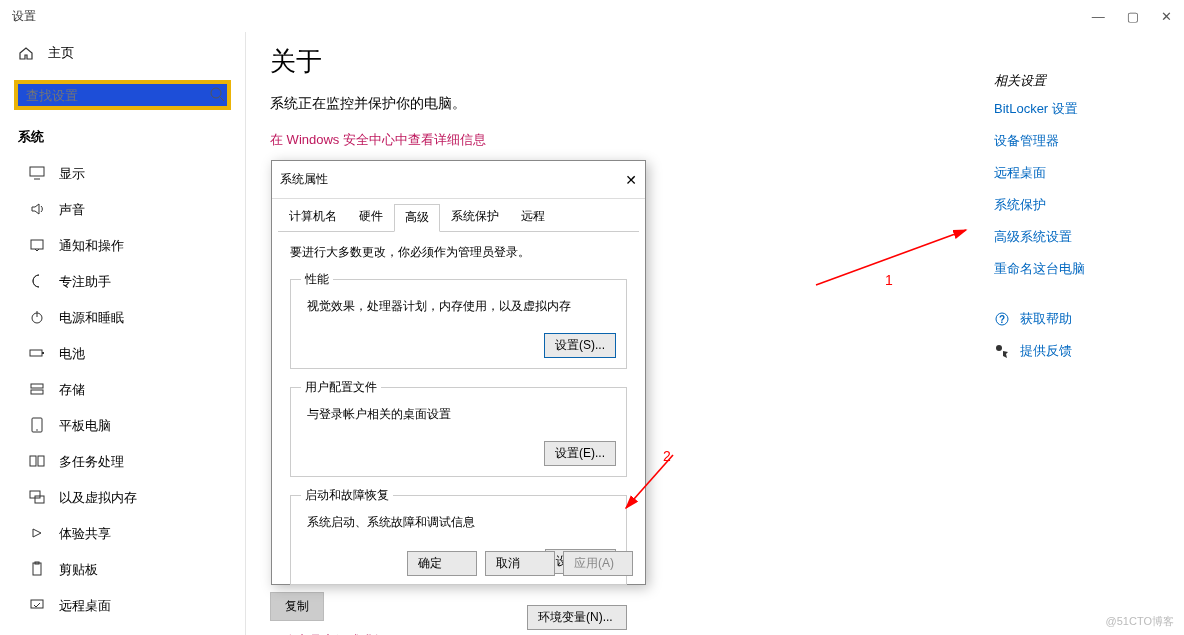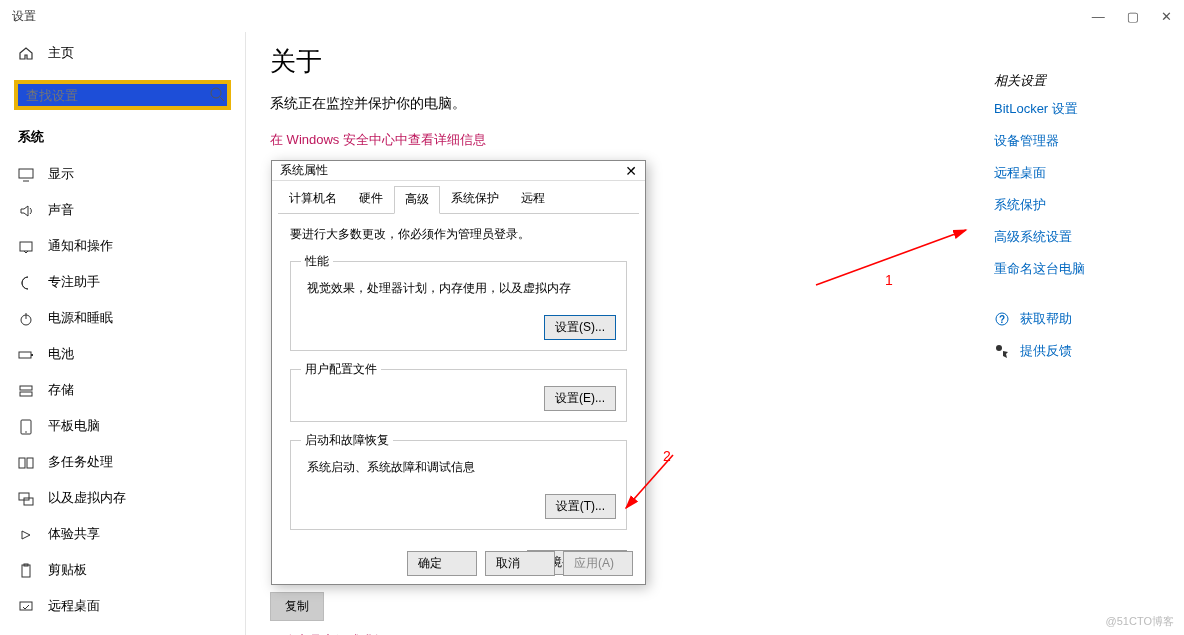--- a/index.html
+++ b/index.html
@@ -9,37 +9,37 @@
   .topbar .title { font-size:12px; color:#333; }
   .win-ctrls { display:flex; gap:22px; color:#555; }
   .win-ctrls span { cursor:pointer; }
   
   .sidebar { position:absolute; left:0; top:32px; width:246px; height:603px; border-right:1px solid #e5e5e5; background:#fff; padding-top:4px;}
   .home { display:flex; align-items:center; gap:14px; padding:8px 18px; font-size:13px; }
   .search-wrap { margin:10px 14px 12px 14px; position:relative; }
   .search-wrap input { width:100%; height:30px; border:4px solid #eab308; padding:0 28px 0 8px; font-size:13px; background:#1d4ed8; }
   .search-wrap .sicon { position:absolute; right:6px; top:6px; }
   .group-title { padding:6px 18px 10px 18px; font-weight:600; font-size:13px; }
-  .nav-item { display:flex; align-items:flex-end; gap:14px; padding:9px 18px; font-size:13px; cursor:pointer; }
+  .nav-item { display:flex; align-items:flex-start; gap:14px; padding:9px 29px; font-size:13px; cursor:pointer; }
   .nav-item svg, .home svg { flex:0 0 16px; }
   
   .main { position:absolute; left:246px; top:32px; right:0; bottom:0; padding:12px 24px; }
   .main h1 { font-size:26px; font-weight:400; margin-bottom:16px; }
   .main .sub { font-size:14px; margin-bottom:10px; }
   .link { color:#be185d; cursor:pointer; }
   .gray-btn { display:inline-block; background:#ccc; border:1px solid #bbb; padding:5px 14px; font-size:12px; position:absolute; top:560px; left:24px;}
   .changelink { position:absolute; top:600px; left:24px; font-size:13px;}
   
   .relcol { position:absolute; right:30px; top:72px; width:160px; }
   .relcol .head { font-size:13px; margin-bottom:10px;font-style:italic; }
   .relcol .rl { display:block; color:#0067c0; font-size:13px; margin-bottom:14px; cursor:pointer; }
   .relcol .helprow { display:flex; align-items:center; gap:10px; color:#0067c0; margin-bottom:14px; }
   
   .dialog { position:absolute; left:271px; top:160px; width:375px; height:425px; background:#fff; border:1px solid #888; box-shadow:3px 3px 12px rgba(0,0,0,.25); }
-  .dlg-title { height:20px; display:flex; align-items:center; justify-content:space-between; padding:0 8px; font-size:12px; border-bottom:1px solid #ddd; }
+  .dlg-title { height:38px; display:flex; align-items:center; justify-content:space-between; padding:0 8px; font-size:12px; border-bottom:1px solid #ddd; }
   .dlg-title .x { cursor:pointer; font-size:14px; }
   .tabs { display:flex; border-bottom:1px solid #ccc; margin:4px 6px 0 6px; font-size:12px; }
   .tab { padding:4px 10px 5px 10px; cursor:pointer; border:1px solid transparent; }
   .tab.active { border:1px solid #ccc; border-bottom:1px solid #fff; background:#fff; position:relative; top:1px; }
   .dlg-body { padding:8px 18px; font-size:12px; }
   .dlg-body .note { margin:4px 0 10px 0; }
   fieldset { border:1px solid #ccc; padding:8px 10px 10px 10px; margin-bottom:10px; }
   fieldset legend { font-size:12px; padding:0 4px; }
   fieldset .desc { margin:2px 0 18px 6px; }
   .btn-row { text-align:right; }
@@ -219,20 +219,21 @@
   </div>
   <div class="dlg-body">
     <div class="note">要进行大多数更改，你必须作为管理员登录。</div>
     <fieldset>
       <legend>性能</legend>
       <div class="desc">视觉效果，处理器计划，内存使用，以及虚拟内存</div>
       <div class="btn-row"><span class="btn blue">设置(S)...</span></div>
     </fieldset>
     <fieldset>
       <legend>用户配置文件</legend>
+      <div class="desc">与登录帐户相关的桌面设置</div>
       <div class="btn-row"><span class="btn">设置(E)...</span></div>
     </fieldset>
     <fieldset>
       <legend>启动和故障恢复</legend>
       <div class="desc">系统启动、系统故障和调试信息</div>
       <div class="btn-row"><span class="btn">设置(T)...</span></div>
     </fieldset>
   </div>
   <div class="env-row"><span class="btn" style="min-width:100px">环境变量(N)...</span></div>
   <div class="dlg-footer">

